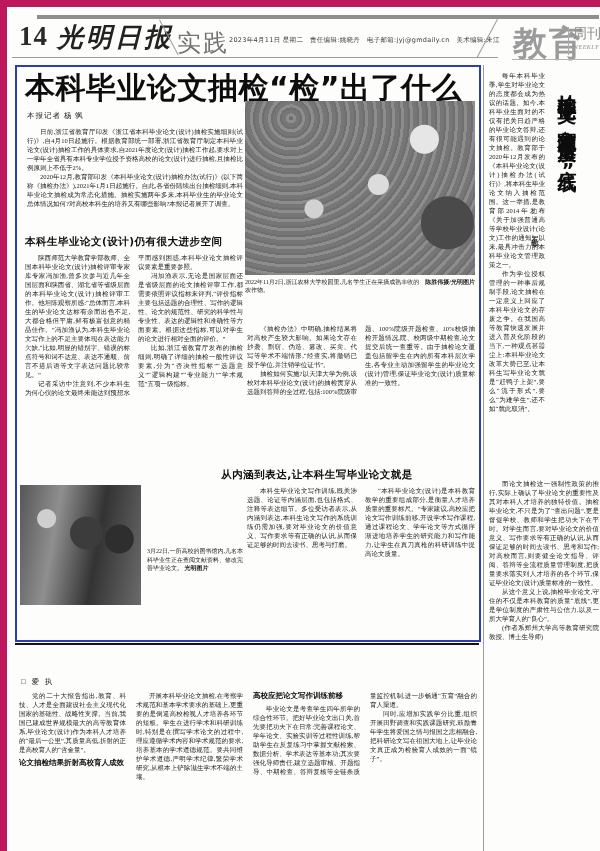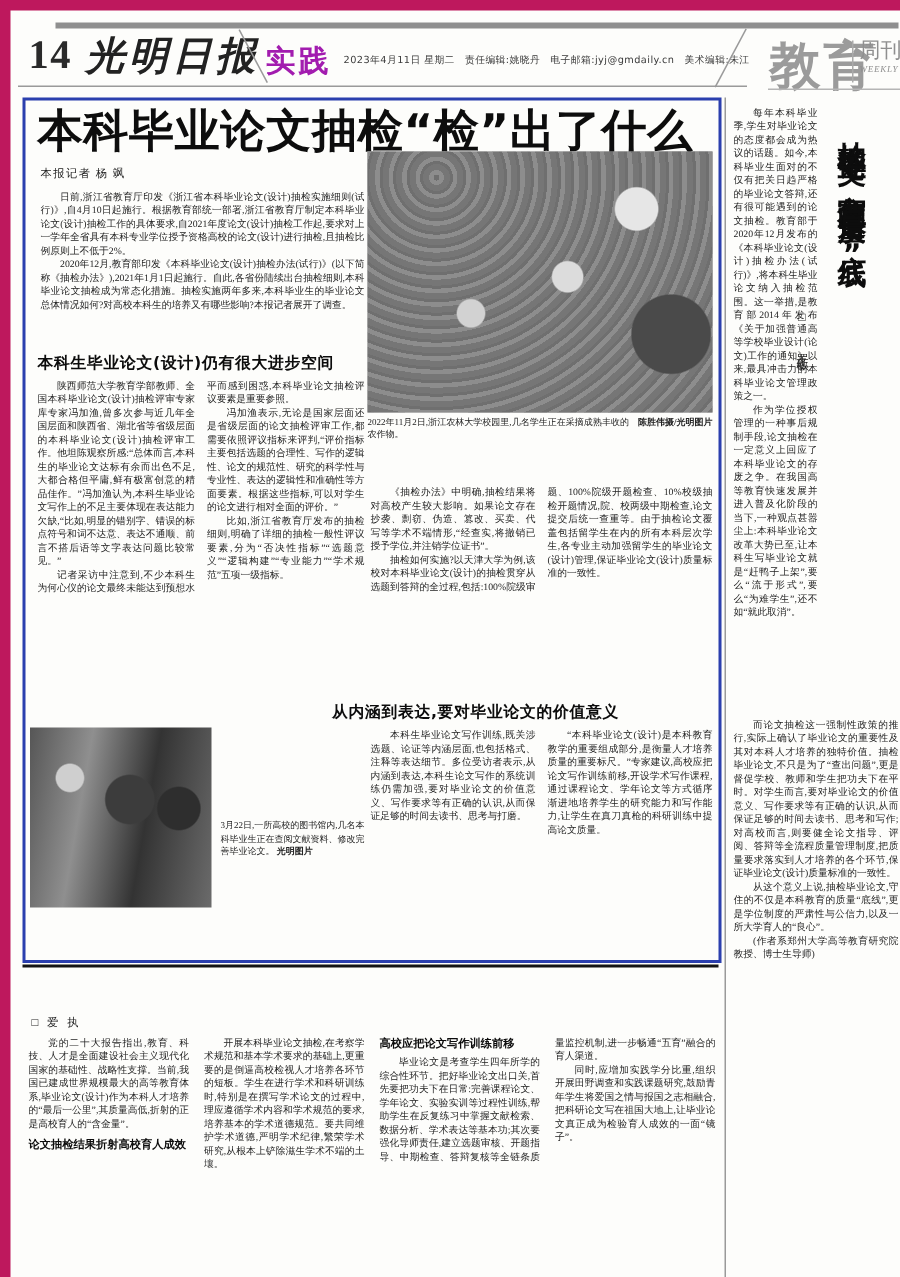--- a/index.html
+++ b/index.html
@@ -9,21 +9,21 @@
     font-family:"Liberation Serif","DejaVu Serif",serif;color:#1c1c1c;
   }
   .abs{position:absolute;}
   .hei{font-family:"DejaVu Sans","Liberation Sans",sans-serif;}
   
   .top-bar{left:30px;top:8px;width:562px;height:4px;background:#8f8f8f;}
   .page-num{left:12px;top:14px;font-size:27px;font-weight:bold;color:#2a2a2a;letter-spacing:1px;}
   .masthead{left:50px;top:13px;font-size:26px;font-weight:bold;font-style:italic;letter-spacing:3px;color:#222;}
   .diag{background:#9a9a9a;width:1px;transform-origin:top left;}
   .diag1{left:152px;top:13px;height:40px;transform:rotate(-28deg);}
-  .section-name{left:170px;top:20px;font-size:20px;font-weight:bold;color:#a21caf;letter-spacing:2px;}
+  .section-name{left:170px;top:20px;font-size:24px;font-weight:normal;color:#737373;letter-spacing:2px;}
   .meta{left:222px;top:29px;font-size:6.5px;color:#3a3a3a;letter-spacing:.3px;}
   .header-rule{left:5px;top:50px;width:486px;height:1px;background:#9a9a9a;}
   .diag2{left:490px;top:12px;height:44px;transform:rotate(28deg);}
   .weekly-rule{left:505px;top:52px;width:88px;height:1px;background:#b5b5b5;}
   .weekly-primary{left:506px;top:14px;font-size:34px;font-weight:bold;color:#9b9b9b;letter-spacing:2px;}
   .weekly-div{left:561px;top:20px;width:1px;height:28px;background:#aaa;}
   .weekly-secondary{left:566px;top:18px;font-size:14px;font-weight:normal;color:#8f8f8f;}
   .weekly-en{left:566px;top:37px;font-size:6px;font-style:italic;color:#8f8f8f;letter-spacing:.5px;}
   
   .main-box{left:8px;top:58px;width:462px;height:573px;border:2px solid #2b3fae;background:transparent;}
@@ -118,21 +118,21 @@
   <div class="abs caption2">
     <span>3月22日,一所高校的图书馆内,几名本科毕业生正在查阅文献资料、修改完善毕业论文。</span>
     <span class="credit">光明图片</span>
   </div>
 
   <div class="abs tiny sec2-text">
       <p>《抽检办法》中明确,抽检结果将对高校产生较大影响。如果论文存在抄袭、剽窃、伪造、篡改、买卖、代写等学术不端情形,“经查实,将撤销已授予学位,并注销学位证书”。</p>
       <p>抽检如何实施?以天津大学为例,该校对本科毕业论文(设计)的抽检贯穿从选题到答辩的全过程,包括:100%院级审题、100%院级开题检查、10%校级抽检开题情况,院、校两级中期检查,论文提交后统一查重等。由于抽检论文覆盖包括留学生在内的所有本科层次学生,各专业主动加强留学生的毕业论文(设计)管理,保证毕业论文(设计)质量标准的一致性。</p>
     </div>
 
-  <h3 class="abs sec-head sec3-head hei" style="margin:0">从内涵到表达,要对毕业论文的价值意义</h3>
+  <h3 class="abs sec-head sec3-head hei" style="margin:0">从内涵到表达,让本科生写毕业论文就是</h3>
   <div class="abs tiny sec3-text">
       <p>本科生毕业论文写作训练,既关涉选题、论证等内涵层面,也包括格式、注释等表达细节。多位受访者表示,从内涵到表达,本科生论文写作的系统训练仍需加强,要对毕业论文的价值意义、写作要求等有正确的认识,从而保证足够的时间去读书、思考与打磨。</p>
       <p>“本科毕业论文(设计)是本科教育教学的重要组成部分,是衡量人才培养质量的重要标尺。”专家建议,高校应把论文写作训练前移,开设学术写作课程,通过课程论文、学年论文等方式循序渐进地培养学生的研究能力和写作能力,让学生在真刀真枪的科研训练中提高论文质量。</p>
     </div>
 
   <div class="abs bottom-rule"></div>
   <div class="abs bottom-author">□ 爱 执</div>
   <div class="abs tiny bottom-text">
       <p>党的二十大报告指出,教育、科技、人才是全面建设社会主义现代化国家的基础性、战略性支撑。当前,我国已建成世界规模最大的高等教育体系,毕业论文(设计)作为本科人才培养的“最后一公里”,其质量高低,折射的正是高校育人的“含金量”。</p>
       <h4 class="sub-head">论文抽检结果折射高校育人成效</h4>

